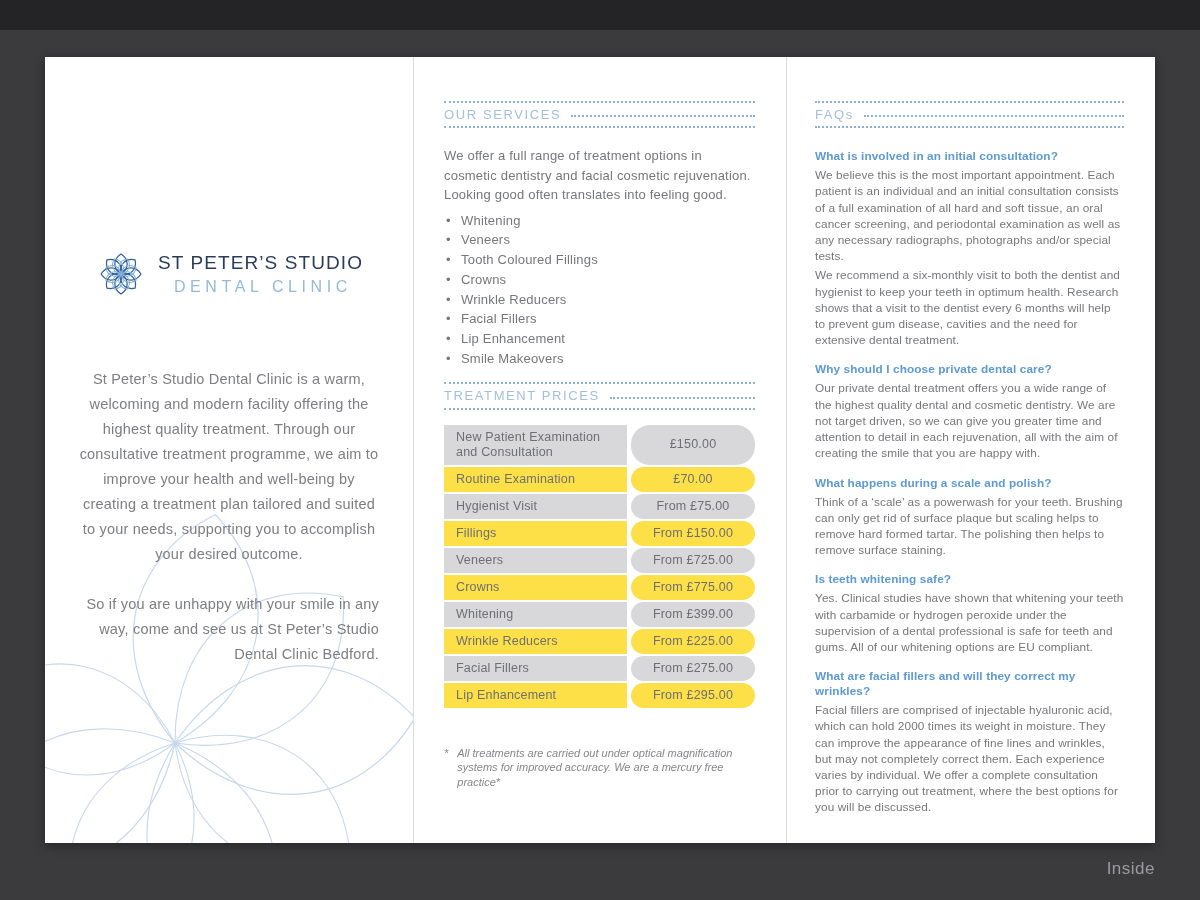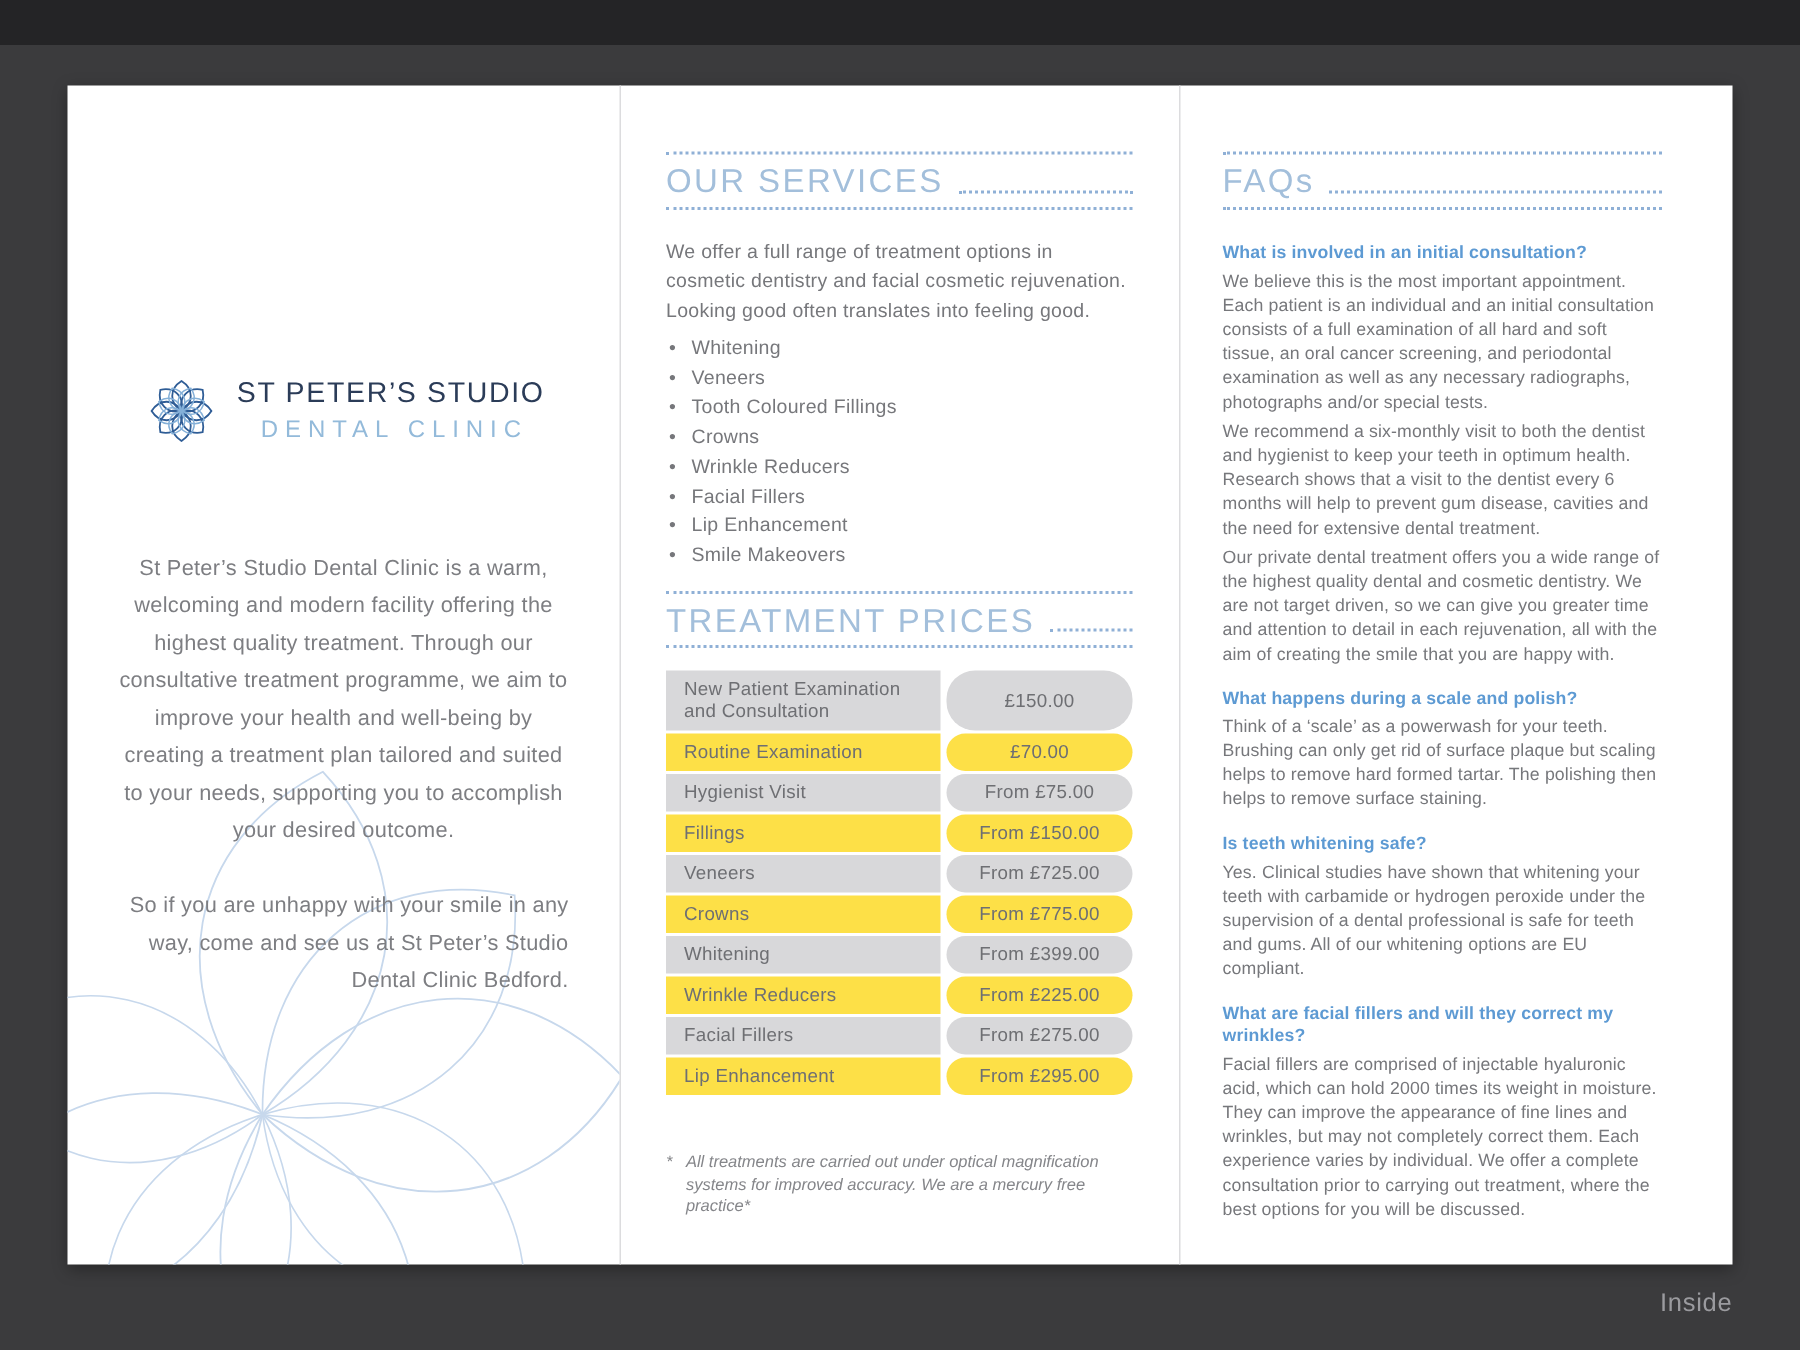--- a/index.html
+++ b/index.html
@@ -11,26 +11,26 @@
   .top-bar{position:absolute;top:0;left:0;width:1200px;height:30px;background:#242426;}
   .inside-label{position:absolute;top:859px;right:45px;font-size:17px;color:#9b9b9f;letter-spacing:0.5px;}
 
   .sheet{
     position:absolute;left:45px;top:57px;width:1110px;height:786px;background:#ffffff;
     display:flex;box-shadow:0 3px 10px rgba(0,0,0,0.35);
   }
   .col{box-sizing:border-box;height:100%;}
   .col-left{width:369px;position:relative;overflow:hidden;border-right:1px solid #dcdcde;}
   .col-mid{width:373px;border-right:1px solid #dcdcde;padding:44px 31px 0 30px;}
-  .col-right{flex:1;padding:44px 47px 0 28px;}
+  .col-right{flex:1;padding:44px 31px 0 28px;}
 
   
   .sec-head{border-top:2px dotted #8fb0d6;border-bottom:2px dotted #8fb0d6;padding:2px 0 3px;}
   .sec-head-inner{display:flex;align-items:flex-end;}
-  .sec-title{font-size:22px;font-weight:400;letter-spacing:1.6px;color:#a3bfdb;margin:0;line-height:1.25;padding-top:2px;}
+  .sec-title{font-size:13px;font-weight:400;letter-spacing:1.6px;color:#a3bfdb;margin:0;line-height:1.25;padding-top:2px;}
   .sec-fill{flex:1;margin-left:10px;margin-bottom:6px;border-bottom:2px dotted #8fb0d6;}
 
   
   .flower-watermark{position:absolute;left:-55px;bottom:-130px;pointer-events:none;}
   .logo{margin-top:191px;display:flex;align-items:center;justify-content:center;position:relative;}
   .logo-text{margin-left:11px;}
   .logo-title{font-size:19px;color:#2b3c58;letter-spacing:1.1px;}
   .logo-sub{font-size:16px;color:#93bada;letter-spacing:4.6px;margin-top:4px;margin-left:16px;}
   .intro-p{margin:67px auto 0;width:306px;text-align:center;font-size:14.5px;line-height:25px;color:#7d7e82;letter-spacing:0.2px;position:relative;}
   .closing-p{margin:25px auto 0;width:300px;text-align:right;font-size:14.5px;line-height:25px;color:#7d7e82;letter-spacing:0.2px;position:relative;}
@@ -199,20 +199,21 @@
     <div class="sec-head">
       <div class="sec-head-inner">
         <h2 class="sec-title">FAQs</h2>
         <div class="sec-fill"></div>
       </div>
     </div>
     <div id="faq-list">
         <h3 class="faq-q first">What is involved in an initial consultation?</h3>
         <p class="faq-a">We believe this is the most important appointment. Each patient is an individual and an initial consultation consists of a full examination of all hard and soft tissue, an oral cancer screening, and periodontal examination as well as any necessary radiographs, photographs and/or special tests.</p>
         <p class="faq-a">We recommend a six-monthly visit to both the dentist and hygienist to keep your teeth in optimum health. Research shows that a visit to the dentist every 6 months will help to prevent gum disease, cavities and the need for extensive dental treatment.</p>
+        <h3 class="faq-q">Why should I choose private dental care?</h3>
         <p class="faq-a">Our private dental treatment offers you a wide range of the highest quality dental and cosmetic dentistry. We are not target driven, so we can give you greater time and attention to detail in each rejuvenation, all with the aim of creating the smile that you are happy with.</p>
         <h3 class="faq-q">What happens during a scale and polish?</h3>
         <p class="faq-a">Think of a ‘scale’ as a powerwash for your teeth. Brushing can only get rid of surface plaque but scaling helps to remove hard formed tartar. The polishing then helps to remove surface staining.</p>
         <h3 class="faq-q">Is teeth whitening safe?</h3>
         <p class="faq-a">Yes. Clinical studies have shown that whitening your teeth with carbamide or hydrogen peroxide under the supervision of a dental professional is safe for teeth and gums.  All of our whitening options are EU compliant.</p>
         <h3 class="faq-q">What are facial fillers and will they correct my wrinkles?</h3>
         <p class="faq-a">Facial fillers are comprised of injectable hyaluronic acid, which can hold 2000 times its weight in moisture. They can improve the appearance of fine lines and wrinkles, but may not completely correct them. Each experience varies by individual. We offer a complete consultation prior to carrying out treatment, where the best options for you will be discussed.</p>
       </div>
   </section>
 

